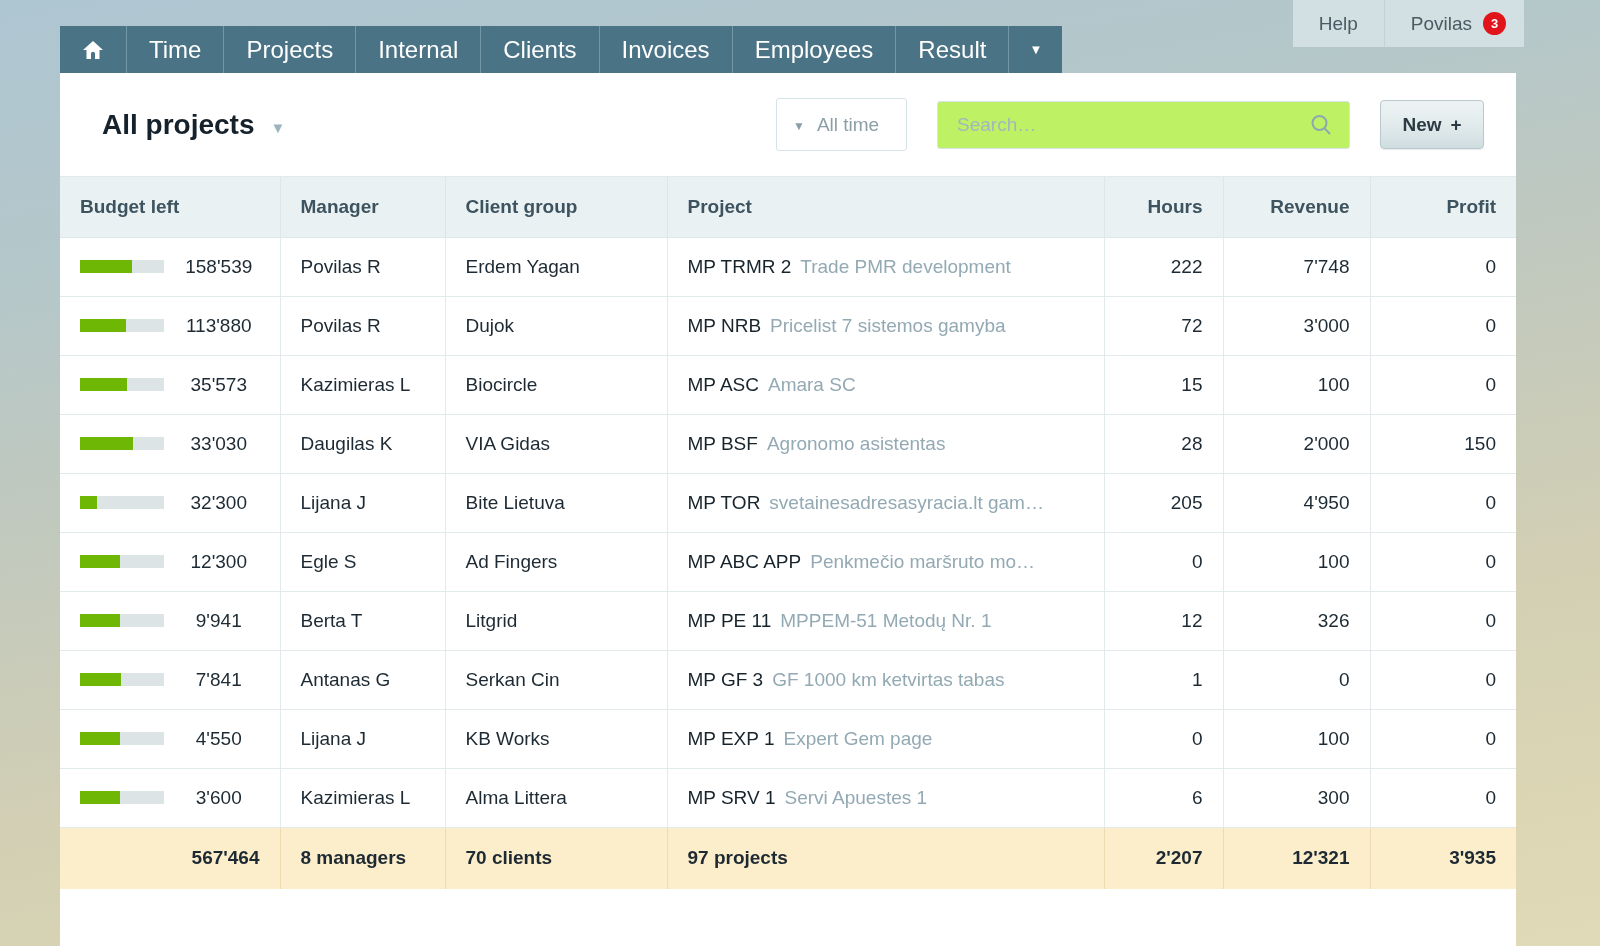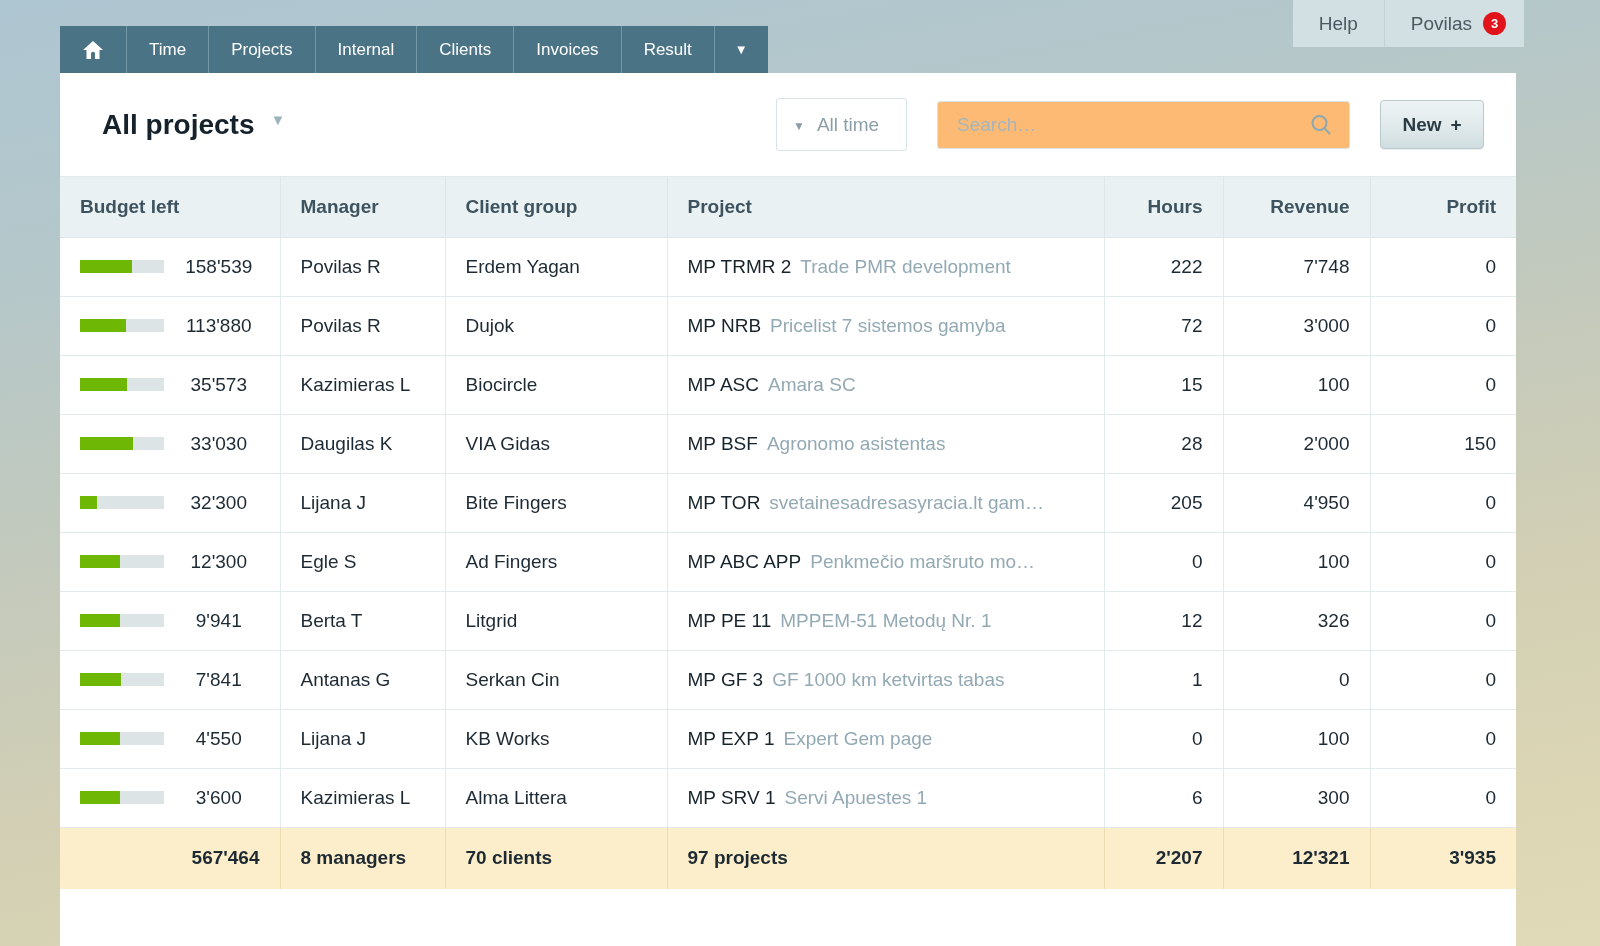--- a/index.html
+++ b/index.html
@@ -66,21 +66,21 @@
     display: flex;
     height: 47px;
     background: #4a7385;
   }
   .nav-item {
     display: flex;
     align-items: center;
     justify-content: center;
     padding: 0 22px;
     color: #ffffff;
-    font-size: 17px;
+    font-size: 24px;
     border-right: 1px solid #7497a6;
     cursor: pointer;
     white-space: nowrap;
     height: 47px;
   }
   .nav-item:last-child { border-right: none; }
   .nav-item.home { padding: 0 22px; }
   .nav-item.caret { padding: 0 20px; font-size: 13px; }
   .home-icon svg { display: block; }
 
@@ -102,21 +102,21 @@
     padding: 0 32px 0 42px;
     border-bottom: 1px solid #e2eaec;
     position: relative;
   }
   .page-title {
     font-size: 28px;
     font-weight: bold;
     color: #15212b;
     cursor: pointer;
     display: flex;
-    align-items: flex-start;
+    align-items: center;
   }
   .title-caret {
     margin-left: 16px;
     color: #9db4bd;
     font-size: 15px;
     line-height: 1;
     position: relative;
     top: 3px;
   }
   .toolbar-right {
@@ -140,21 +140,21 @@
   }
   .time-filter .tcaret { font-size: 12px; margin-right: 12px; position: relative; top: 1px; }
   .search-box {
     width: 413px;
     height: 48px;
     border: 1px solid #d6e3e7;
     border-radius: 3px;
     display: flex;
     align-items: center;
     padding: 0 16px 0 19px;
-    background: #fdba74;
+    background: #bef264;
     cursor: text;
   }
   .search-input {
     flex: 1;
     border: none;
     outline: none;
     font-family: "Liberation Sans", sans-serif;
     font-size: 19px;
     color: #36454e;
     background: transparent;
@@ -282,20 +282,23 @@
       <span>Projects</span>
     </div>
   <div class="nav-item">
       <span>Internal</span>
     </div>
   <div class="nav-item">
       <span>Clients</span>
     </div>
   <div class="nav-item">
       <span>Invoices</span>
+    </div>
+  <div class="nav-item">
+      <span>Employees</span>
     </div>
   <div class="nav-item">
       <span>Result</span>
     </div>
   <div class="nav-item caret">
     <span>▼</span>
   </div>
 </div>
 
 <div class="panel">
@@ -418,21 +421,21 @@
         <tr>
           <td class="budget-cell">
             <div class="budget-wrap">
               <div class="bar">
                 <div class="bar-fill" style="width: 20%;"></div>
               </div>
               <span class="budget-val">32'300</span>
             </div>
           </td>
           <td>Lijana J</td>
-          <td>Bite Fingers</td>
+          <td>Bite Lietuva</td>
           <td><span class="proj-code">MP TOR</span><span class="proj-name">svetainesadresasyracia.lt gam…</span></td>
           <td class="num">205</td>
           <td class="num">4'950</td>
           <td class="num zero">0</td>
         </tr>
         <tr>
           <td class="budget-cell">
             <div class="budget-wrap">
               <div class="bar">
                 <div class="bar-fill" style="width: 48%;"></div>

